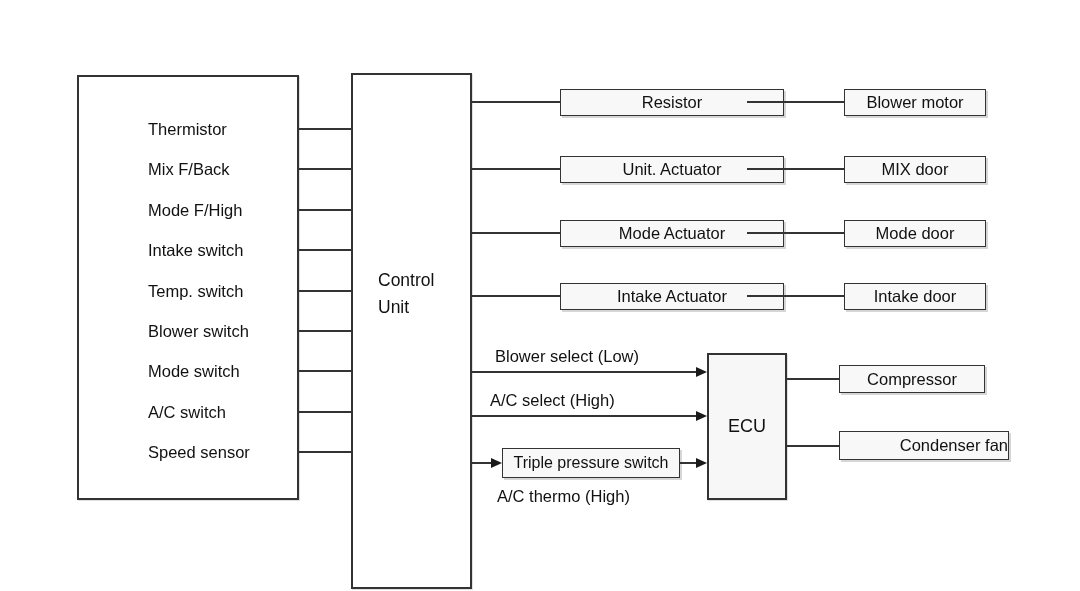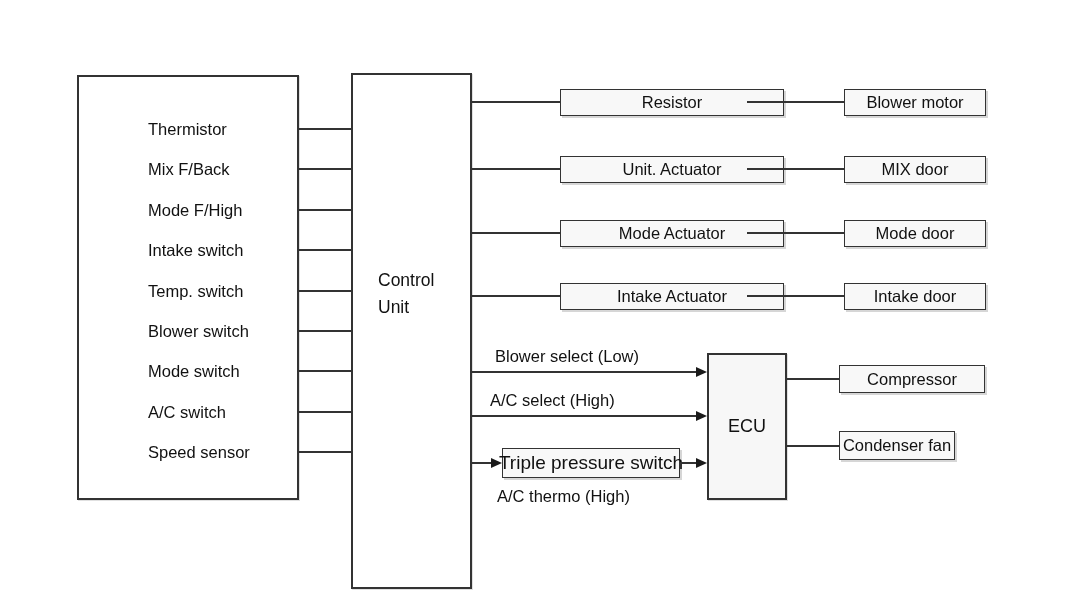--- a/index.html
+++ b/index.html
@@ -47,32 +47,32 @@
   
   .siglabel{position:absolute;text-align:left;font-size:16.5px;white-space:nowrap;}
   #sig1-line{left:471px;top:371px;width:226px;}
   #sig1-arr{left:696px;top:367px;}
   #sig1-label{left:495px;top:347px;width:212px;}
   #sig2-line{left:471px;top:415px;width:226px;}
   #sig2-arr{left:696px;top:411px;}
   #sig2-label{left:490px;top:391px;width:205px;}
   #sig3-line-a{left:471px;top:462px;width:20px;}
   #sig3-arr-a{left:491px;top:458px;}
-  #tps-box{left:502px;top:448px;width:178px;height:30px;font-size:19px;}
+  #tps-box{left:502px;top:448px;width:178px;height:30px;font-size:16px;}
   #sig3-line-b{left:680px;top:462px;width:16px;}
   #sig3-arr-b{left:696px;top:458px;}
   #sig3-label{left:497px;top:487px;width:188px;}
   #ecu-box{
     left:707px;top:353px;width:80px;height:147px;background:#f7f7f7;
     display:flex;align-items:center;justify-content:center;font-size:18px;
   }
   #out1-line{left:787px;top:378px;width:52px;}
   #out2-line{left:787px;top:445px;width:52px;}
   #out1-box{left:839px;top:365px;width:146px;height:28px;text-align:right;}
-  #out2-box{left:839px;top:431px;width:116px;height:29px;}
+  #out2-box{left:839px;top:431px;width:170px;height:29px;justify-content:flex-end;}
 </style>
 </head>
 <body>
 
 <div class="canvas">
 
   <div class="bigbox" id="inputs-panel">
 
       <div class="input-label" style="--i: 0;">Thermistor</div>
 

